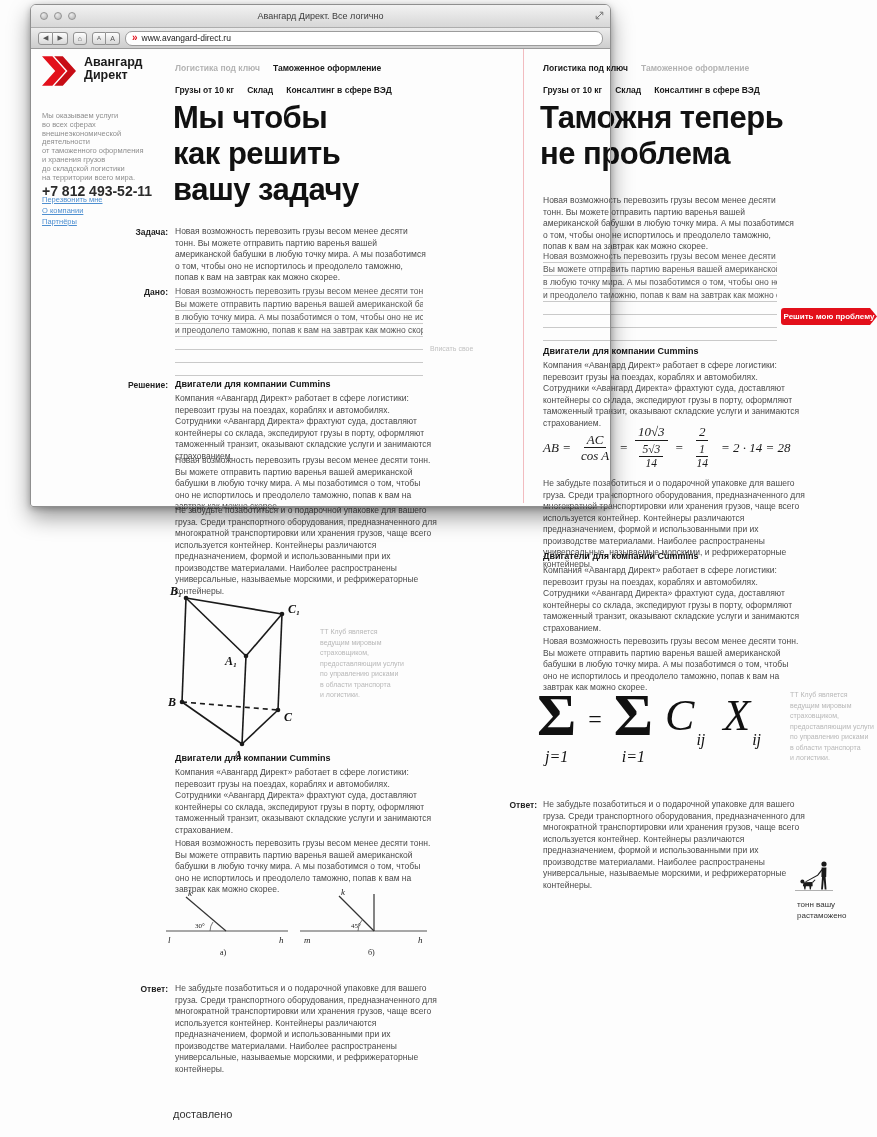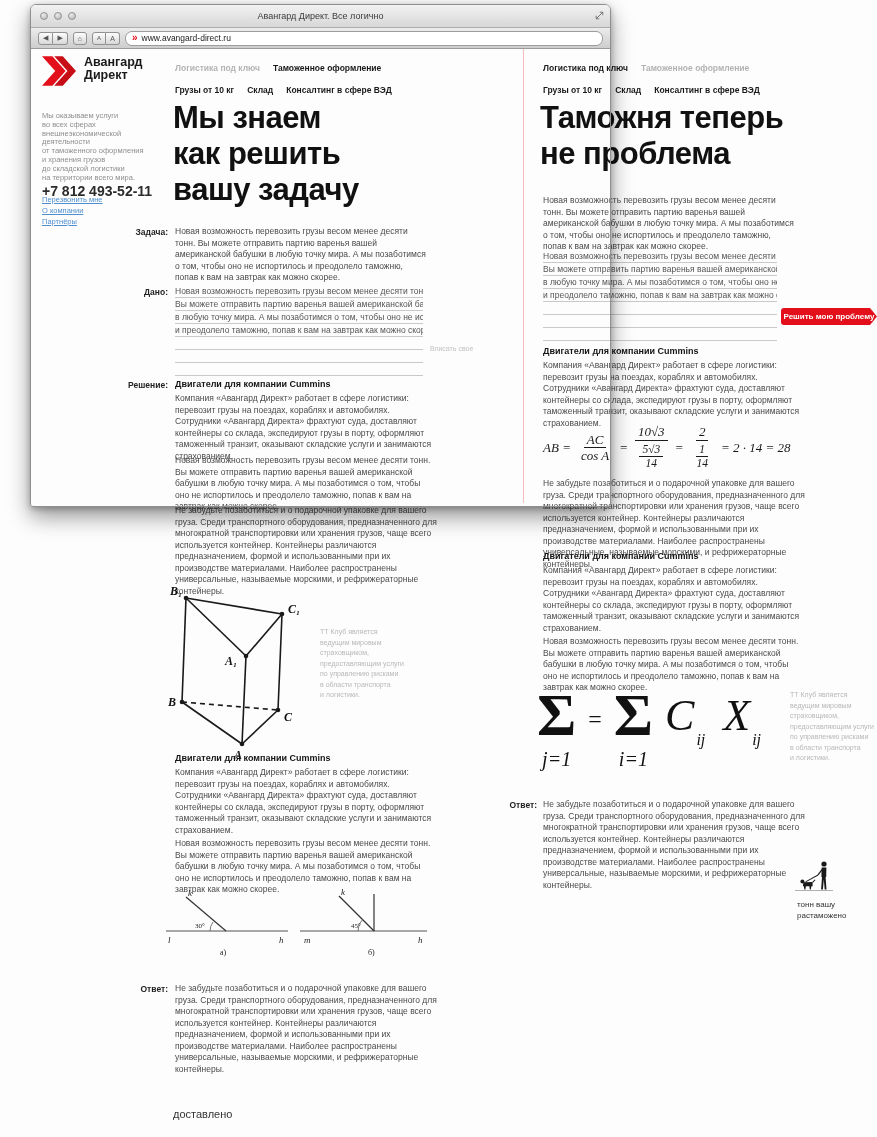--- a/index.html
+++ b/index.html
@@ -67,21 +67,21 @@
   .formula{display:flex;align-items:center;gap:7px;font-family:"Liberation Serif",serif;
            font-style:italic;font-size:13px;color:#1a1a1a;}
   .frac{display:inline-flex;flex-direction:column;align-items:center;}
   .frac .num{border-bottom:1px solid #1a1a1a;padding:0 3px;line-height:1.2;}
   .frac .den{padding:0 3px;line-height:1.2;}
   .frac.inner{font-size:11.5px;}
   .sumwrap{display:flex;align-items:flex-start;gap:12px;
            font-family:"Liberation Serif",serif;color:#111;}
   .sig{display:flex;flex-direction:column;align-items:center;}
   .sig .s{font-size:60px;line-height:54px;font-weight:bold;}
-  .sig .ssub{font-size:20px;font-style:italic;margin-top:6px;}
+  .sig .ssub{font-size:16px;font-style:italic;margin-top:6px;}
   .sumeq{font-size:24px;margin-top:18px;}
   .cx{font-size:44px;font-style:italic;margin-top:6px;line-height:1;}
   .cx .ij{font-size:16px;position:relative;top:15px;left:2px;font-style:italic;}
 </style>
 </head>
 <body>
 
 <div class="canvas">
 
   <div class="abs logo" style="left:42px;top:56px;">
@@ -111,21 +111,21 @@
   <div class="abs" style="left:175px;top:57px;width:290px;">
     <div class="nav-row">
       <span class="nav-item inactive">Логистика под ключ</span><span class="nav-item">Таможенное оформление</span>
     </div>
     <div class="nav-row">
       <span class="nav-item">Грузы от 10 кг</span><span class="nav-item">Склад</span><span class="nav-item">Консалтинг в сфере ВЭД</span>
     </div>
   </div>
 
   <div class="abs h1" style="left:173px;top:100px;">
-    <div>Мы знаем</div>
+    <div>Мы чтобы</div>
     <div>как решить</div>
     <div>вашу задачу</div>
   </div>
 
   <div class="abs rowlabel" style="left:95px;top:227px;width:73px;">Задача:</div>
   <div class="abs body-p" style="left:175px;top:226px;width:252px;">Новая возможность перевозить грузы весом менее десяти тонн. Вы можете отправить партию варенья вашей американской бабушки в любую точку мира. А мы позаботимся о том, чтобы оно не испортилось и преодолело таможню, попав к вам на завтрак как можно скорее.</div>
 
   <div class="abs rowlabel" style="left:95px;top:287px;width:73px;">Дано:</div>
   <div class="abs" style="left:175px;top:285px;width:248px;">
     <div class="linetext">Новая возможность перевозить грузы весом менее десяти тонн.</div>

